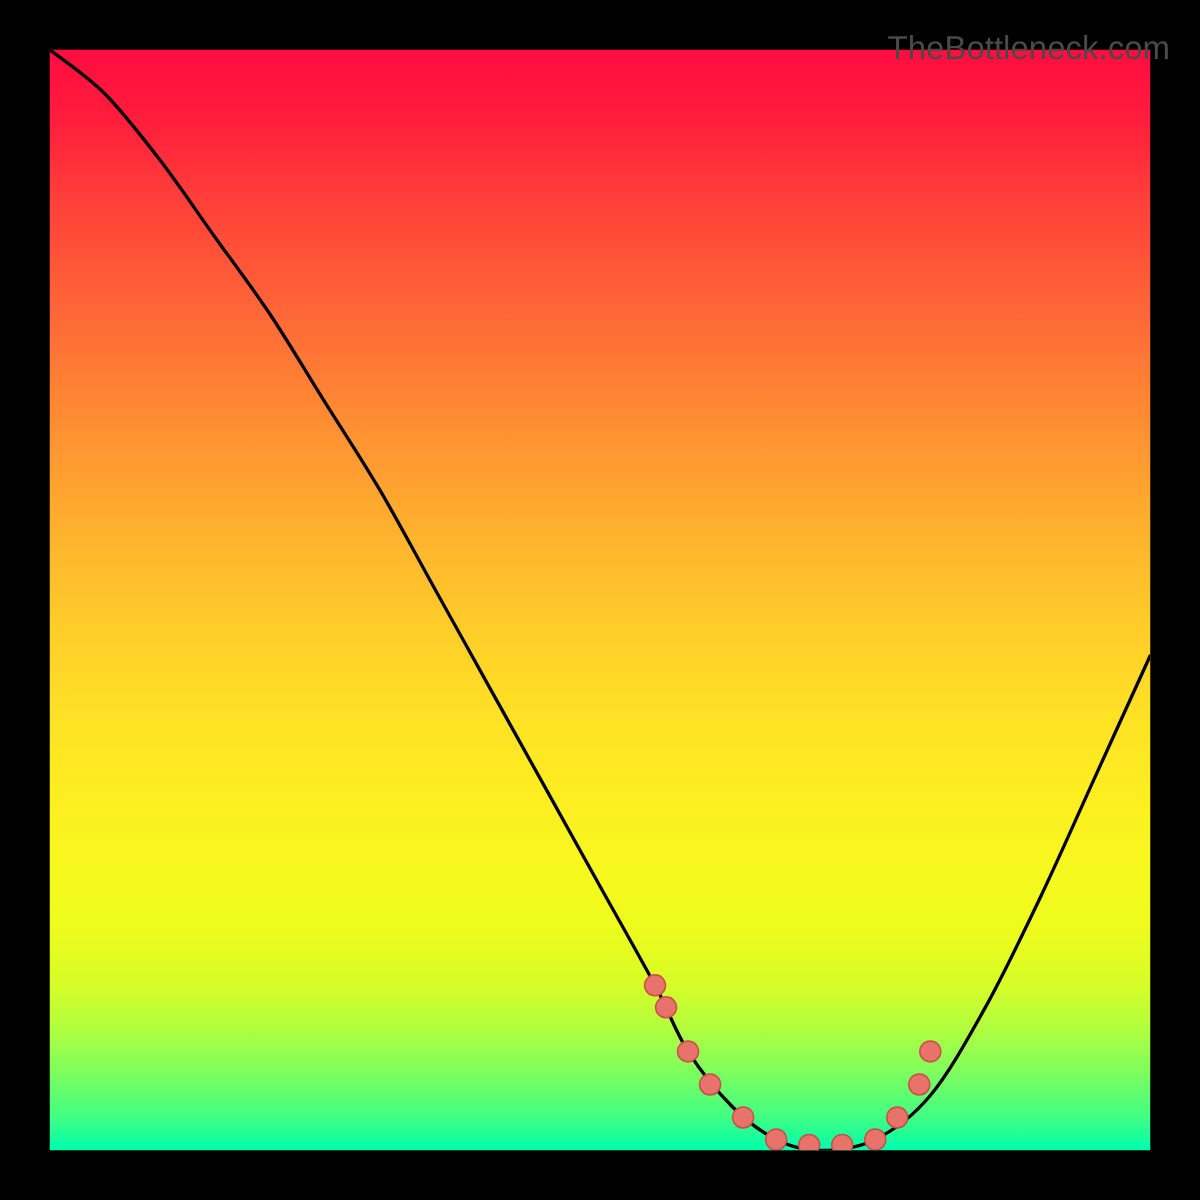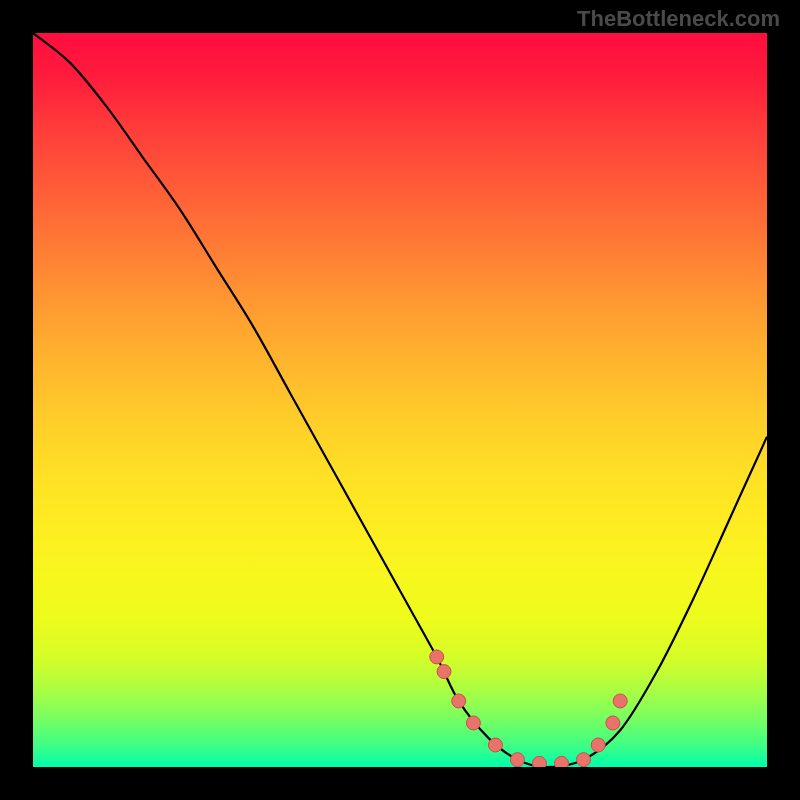--- a/index.html
+++ b/index.html
@@ -5,25 +5,25 @@
   * { margin: 0; padding: 0; box-sizing: border-box; }
   body {
     width: 800px;
     height: 800px;
     background: #000;
     position: relative;
     font-family: Arial, sans-serif;
   }
   .watermark {
     position: absolute;
-    top: 6px;
+    top: 19px;
     right: 20px;
     color: #4a4a4a;
     font-size: 22px;
-    font-weight: bold;
+    font-weight: normal;
     z-index: 10;
   }
   .plot-area {
     position: absolute;
     left: 33px;
     top: 33px;
     width: 734px;
     height: 734px;
     overflow: hidden;
   }

